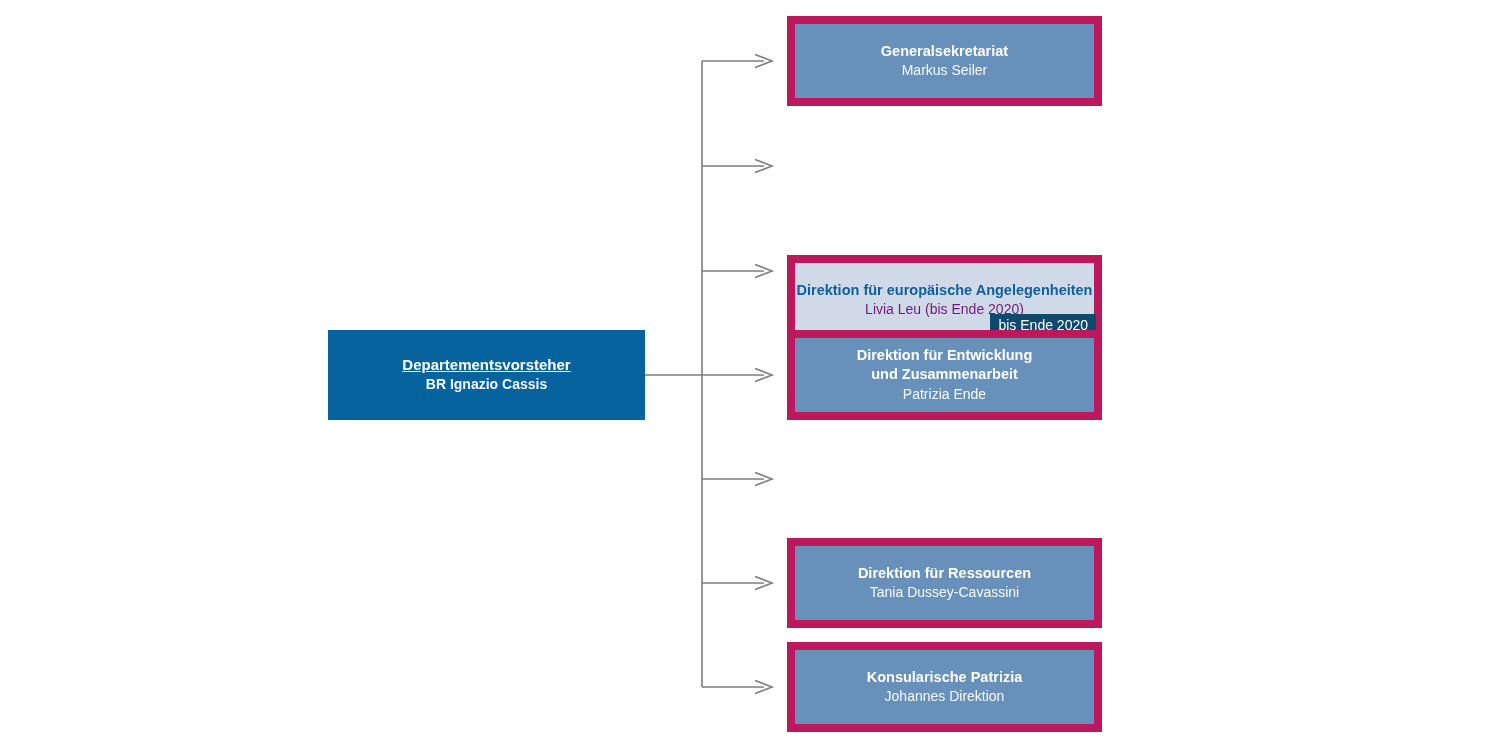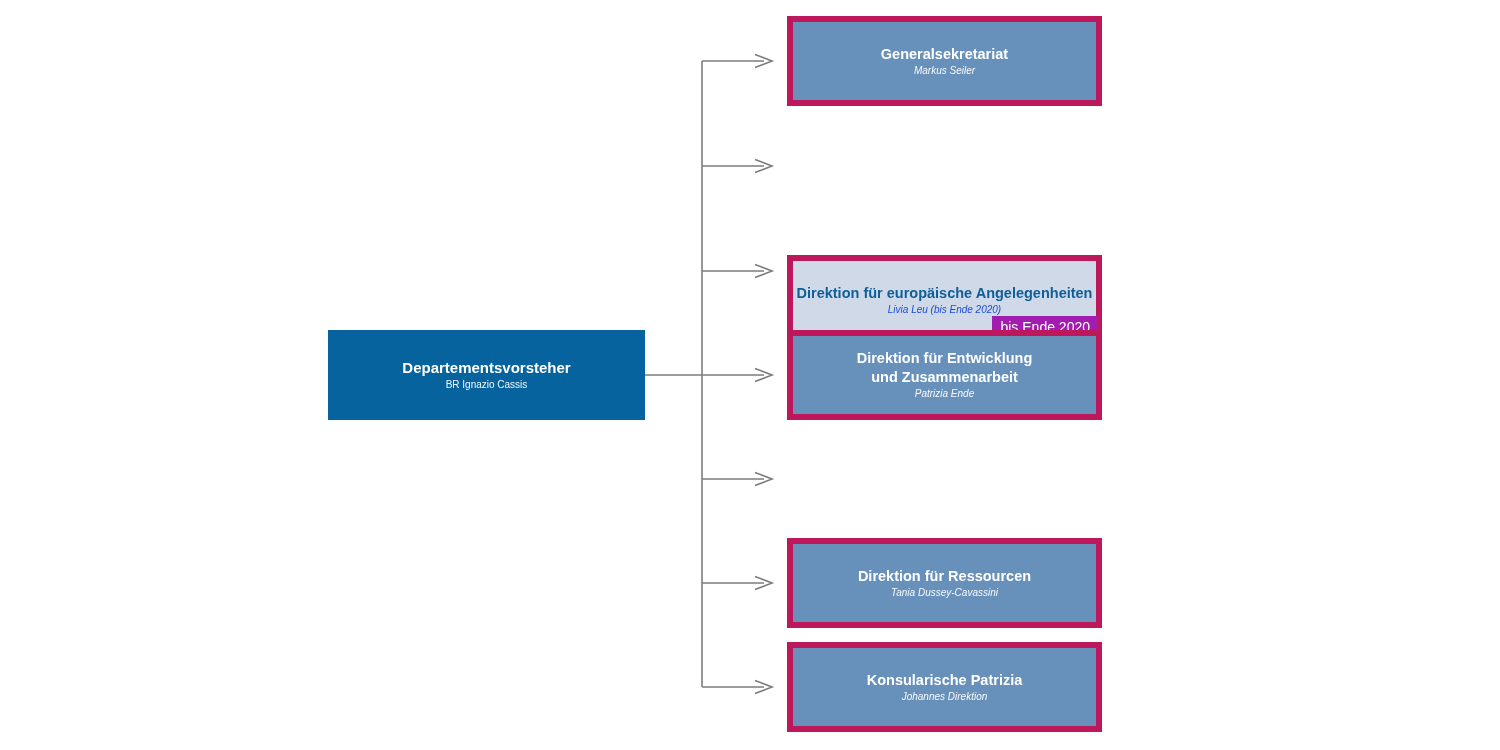--- a/index.html
+++ b/index.html
@@ -36,62 +36,63 @@
     top: 330px;
     width: 317px;
     height: 90px;
     background: #07639e;
     color: #ffffff;
   }
   .root .r-title {
     font-weight: bold;
     font-size: 15px;
     line-height: 1.35;
+    text-decoration: underline;
   }
   .root .r-person {
-    font-size: 10px;
+    font-size: 14px;
     line-height: 1.4;
     color: rgba(255,255,255,0.95);
+    font-weight: bold;
   }
   .unit {
     left: 787px;
     width: 315px;
     height: 90px;
     background: #6791ba;
-    border: 6px solid #be185d;
+    border: 8px solid #be185d;
     color: #ffffff;
   }
   .unit.light {
     background: #d0d9e7;
     color: #0f5f99;
     margin-top: 29px;
   }
   .u-title {
     font-weight: bold;
     font-size: 14.5px;
     line-height: 1.32;
     white-space: pre-line;
   }
   .u-person {
-    font-size: 10px;
+    font-size: 14px;
     line-height: 1.36;
     color: rgba(255,255,255,0.95);
-    font-style: italic;
   }
   .unit.light .u-person {
-    color: #1d4ed8;
+    color: #701a75;
   }
   .u-person:empty, .u-badge:empty {
     display: none;
   }
   .u-badge {
     position: absolute;
     right: -2px;
     bottom: 0;
-    background: #a21caf;
+    background: #0c4a6e;
     color: #ffffff;
     font-size: 14px;
     line-height: 1;
     padding: 4px 8px 5px 8px;
   }
 </style>
 </head>
 <body>
 
 <div class="stage">

